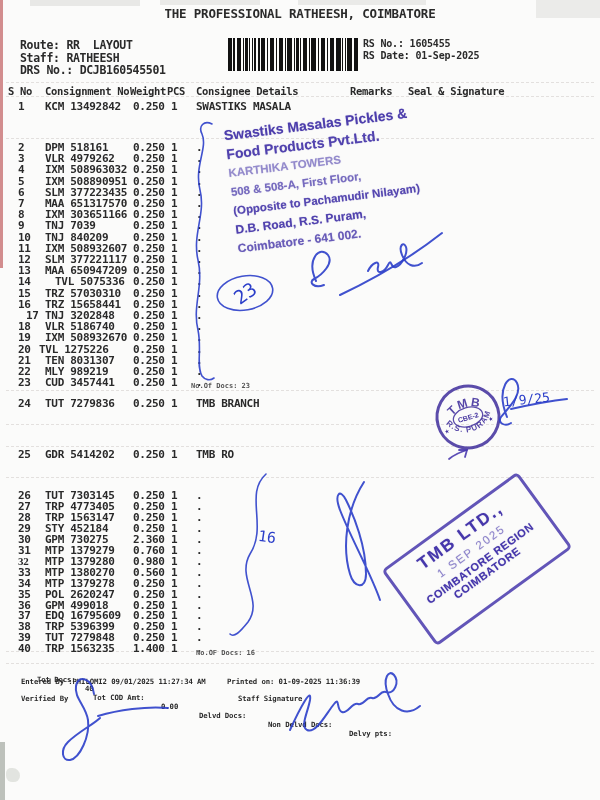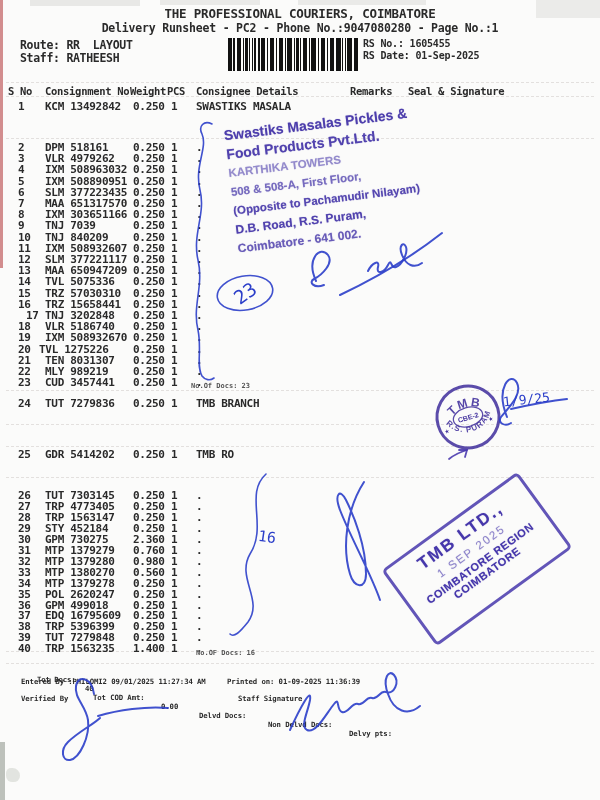--- a/index.html
+++ b/index.html
@@ -64,25 +64,25 @@
   <div class="scanline" style="top:82px;"></div>
   <div class="scanline" style="top:96px;"></div>
   <div class="scanline" style="top:138px;"></div>
   <div class="scanline" style="top:390px;"></div>
   <div class="scanline" style="top:424px;"></div>
   <div class="scanline" style="top:446px;"></div>
   <div class="scanline" style="top:477px;"></div>
   <div class="scanline" style="top:651px;"></div>
   <div class="scanline" style="top:663px;"></div>
 
-  <div class="abs b center title">THE PROFESSIONAL COURIERS, COIMBATORE</div>
-  <div class="abs b center subtitle">Delivery Runsheet - PC2 - Phone No.:9047080280 - Page No.:1</div>
+  <div class="abs b center title">THE PROFESSIONAL RATHEESH, COIMBATORE</div>
 
   <div class="abs info" style="left:20px;top:38px;"><span>Route:</span> <span>RR  LAYOUT</span></div>
   <div class="abs info" style="left:20px;top:50.5px;"><span>Staff:</span> <span>RATHEESH</span></div>
+  <div class="abs info" style="left:20px;top:63px;"><span>DRS No.:</span> <span>DCJB160545501</span></div>
 
   <div class="barcode abs"></div>
 
   <div class="abs rsinfo" style="left:363px;top:38px;"><span>RS No.:</span> <span>1605455</span></div>
   <div class="abs rsinfo" style="left:363px;top:50px;"><span>RS Date:</span> <span>01-Sep-2025</span></div>
 
   <div class="thead">
     <span style="left:8px;">S No</span>
     <span style="left:45px;">Consignment No</span>
     <span style="left:130px;">Weight</span>
@@ -179,21 +179,21 @@
       </div>
       <div class="trow" style="top: 264.2px;">
         <span style="left: 18px;">13</span>
         <span style="left: 45px;">MAA 650947209</span>
         <span style="left: 133px;">0.250</span>
         <span style="left: 171px;">1</span>
         <span style="left: 196px;">.</span>
       </div>
       <div class="trow" style="top: 275.4px;">
         <span style="left: 18px;">14</span>
-        <span style="left: 45px;">TVL 5075336</span>
+        <span style="left: 55px;">TVL 5075336</span>
         <span style="left: 133px;">0.250</span>
         <span style="left: 171px;">1</span>
         <span style="left: 196px;">.</span>
       </div>
       <div class="trow" style="top: 286.6px;">
         <span style="left: 18px;">15</span>
         <span style="left: 45px;">TRZ 57030310</span>
         <span style="left: 133px;">0.250</span>
         <span style="left: 171px;">1</span>
         <span style="left: 196px;">.</span>
@@ -305,21 +305,21 @@
         <span style="left: 196px;">.</span>
       </div>
       <div class="trow" style="top: 543.75px;">
         <span style="left: 18px;">31</span>
         <span style="left: 45px;">MTP 1379279</span>
         <span style="left: 133px;">0.760</span>
         <span style="left: 171px;">1</span>
         <span style="left: 196px;">.</span>
       </div>
       <div class="trow" style="top: 554.7px;">
-        <span style="left: 18px;">32</span>
+        <span style="left: 18px; font-family: Liberation Serif, serif;">32</span>
         <span style="left: 45px;">MTP 1379280</span>
         <span style="left: 133px;">0.980</span>
         <span style="left: 171px;">1</span>
         <span style="left: 196px;">.</span>
       </div>
       <div class="trow" style="top: 565.65px;">
         <span style="left: 18px;">33</span>
         <span style="left: 45px;">MTP 1380270</span>
         <span style="left: 133px;">0.560</span>
         <span style="left: 171px;">1</span>

